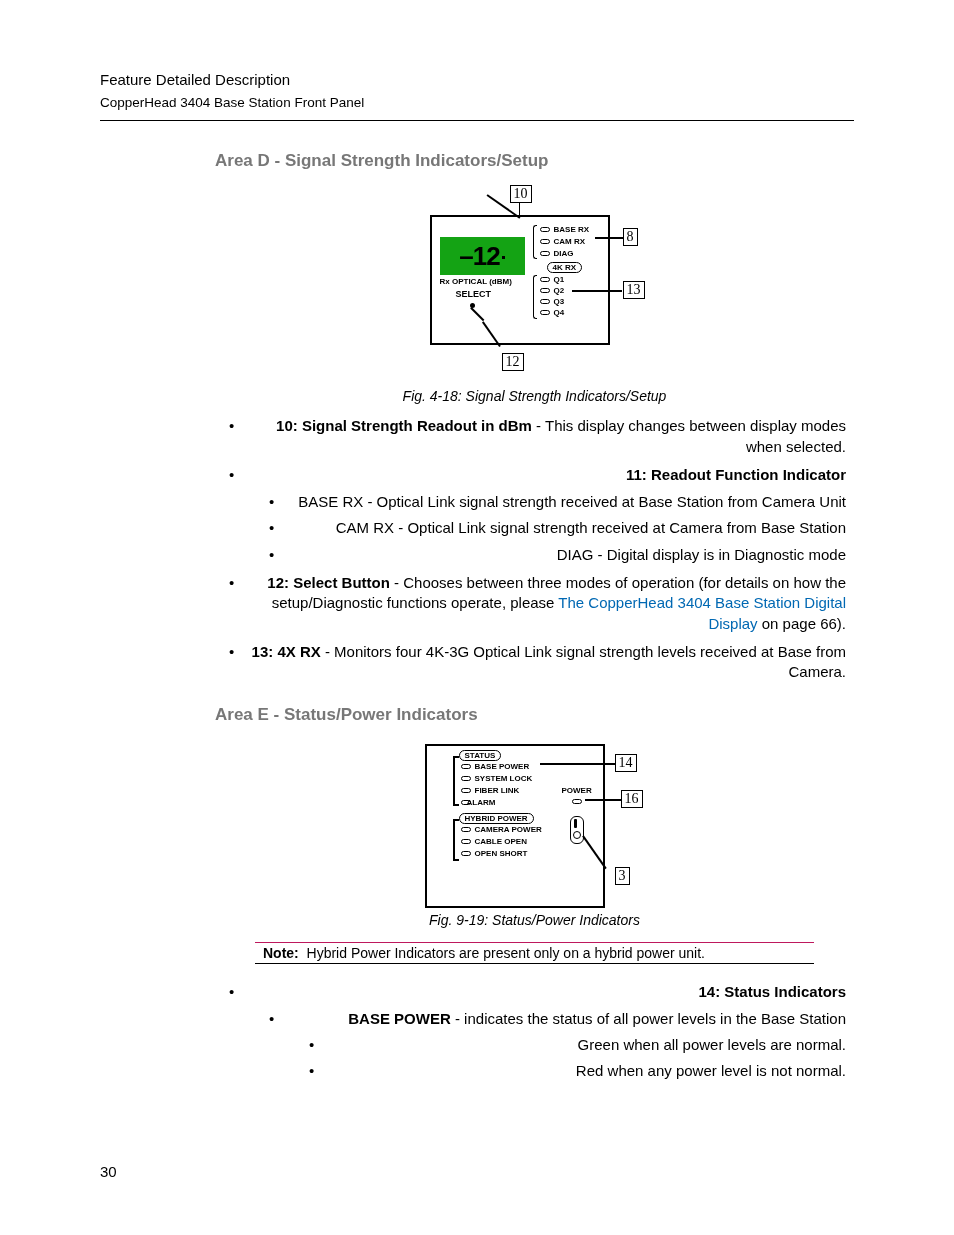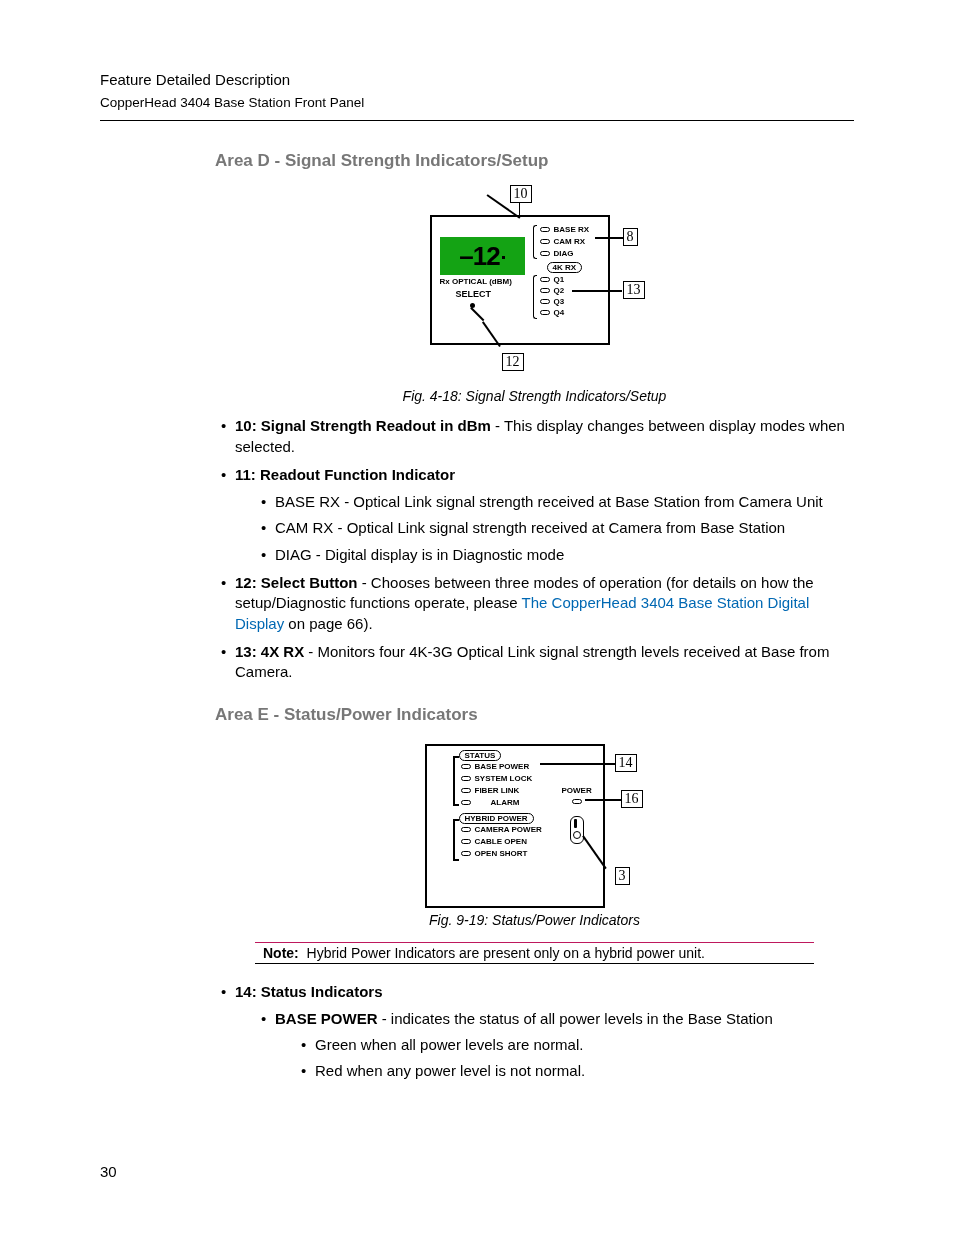--- a/index.html
+++ b/index.html
@@ -47,21 +47,22 @@
   }
   .fig-caption {
     font-style: italic;
     font-size: 14px;
     margin-top: 10px;
     text-align: center;
   }
   ul.b1 {
     list-style: none;
     padding: 0;
-    margin: 0;
+    margin: 8px;
+    text-align: right;
   }
   ul.b1 > li {
     position: relative;
     padding-left: 20px;
     margin-bottom: 7px;
     line-height: 1.38;
   }
   ul.b1 > li::before {
     content: "•";
     position: absolute;
@@ -318,21 +319,21 @@
           <span class="d2-bracket-h" style="left:26px; top:10px; width:6px;"></span>
           <span class="d2-bracket-h" style="left:26px; top:58px; width:6px;"></span>
 
           <span class="d2-led" style="left:34px; top:18px;"></span>
           <span class="d2-lbl" style="left:48px; top:16px;">BASE POWER</span>
           <span class="d2-led" style="left:34px; top:30px;"></span>
           <span class="d2-lbl" style="left:48px; top:28px;">SYSTEM LOCK</span>
           <span class="d2-led" style="left:34px; top:42px;"></span>
           <span class="d2-lbl" style="left:48px; top:40px;">FIBER LINK</span>
           <span class="d2-led" style="left:34px; top:54px;"></span>
-          <span class="d2-lbl" style="left:64px; top:52px;">ALARM</span>
+          <span class="d2-lbl" style="left:40px; top:52px;">ALARM</span>
 
           <span class="d2-pill" style="left:32px; top:67px;">HYBRID POWER</span>
           <span class="d2-bracket-v" style="left:26px; top:73px; height:42px;"></span>
           <span class="d2-bracket-h" style="left:26px; top:73px; width:6px;"></span>
           <span class="d2-bracket-h" style="left:26px; top:113px; width:6px;"></span>
 
           <span class="d2-led" style="left:34px; top:81px;"></span>
           <span class="d2-lbl" style="left:48px; top:79px;">CAMERA POWER</span>
           <span class="d2-led" style="left:34px; top:93px;"></span>
           <span class="d2-lbl" style="left:48px; top:91px;">CABLE OPEN</span>

